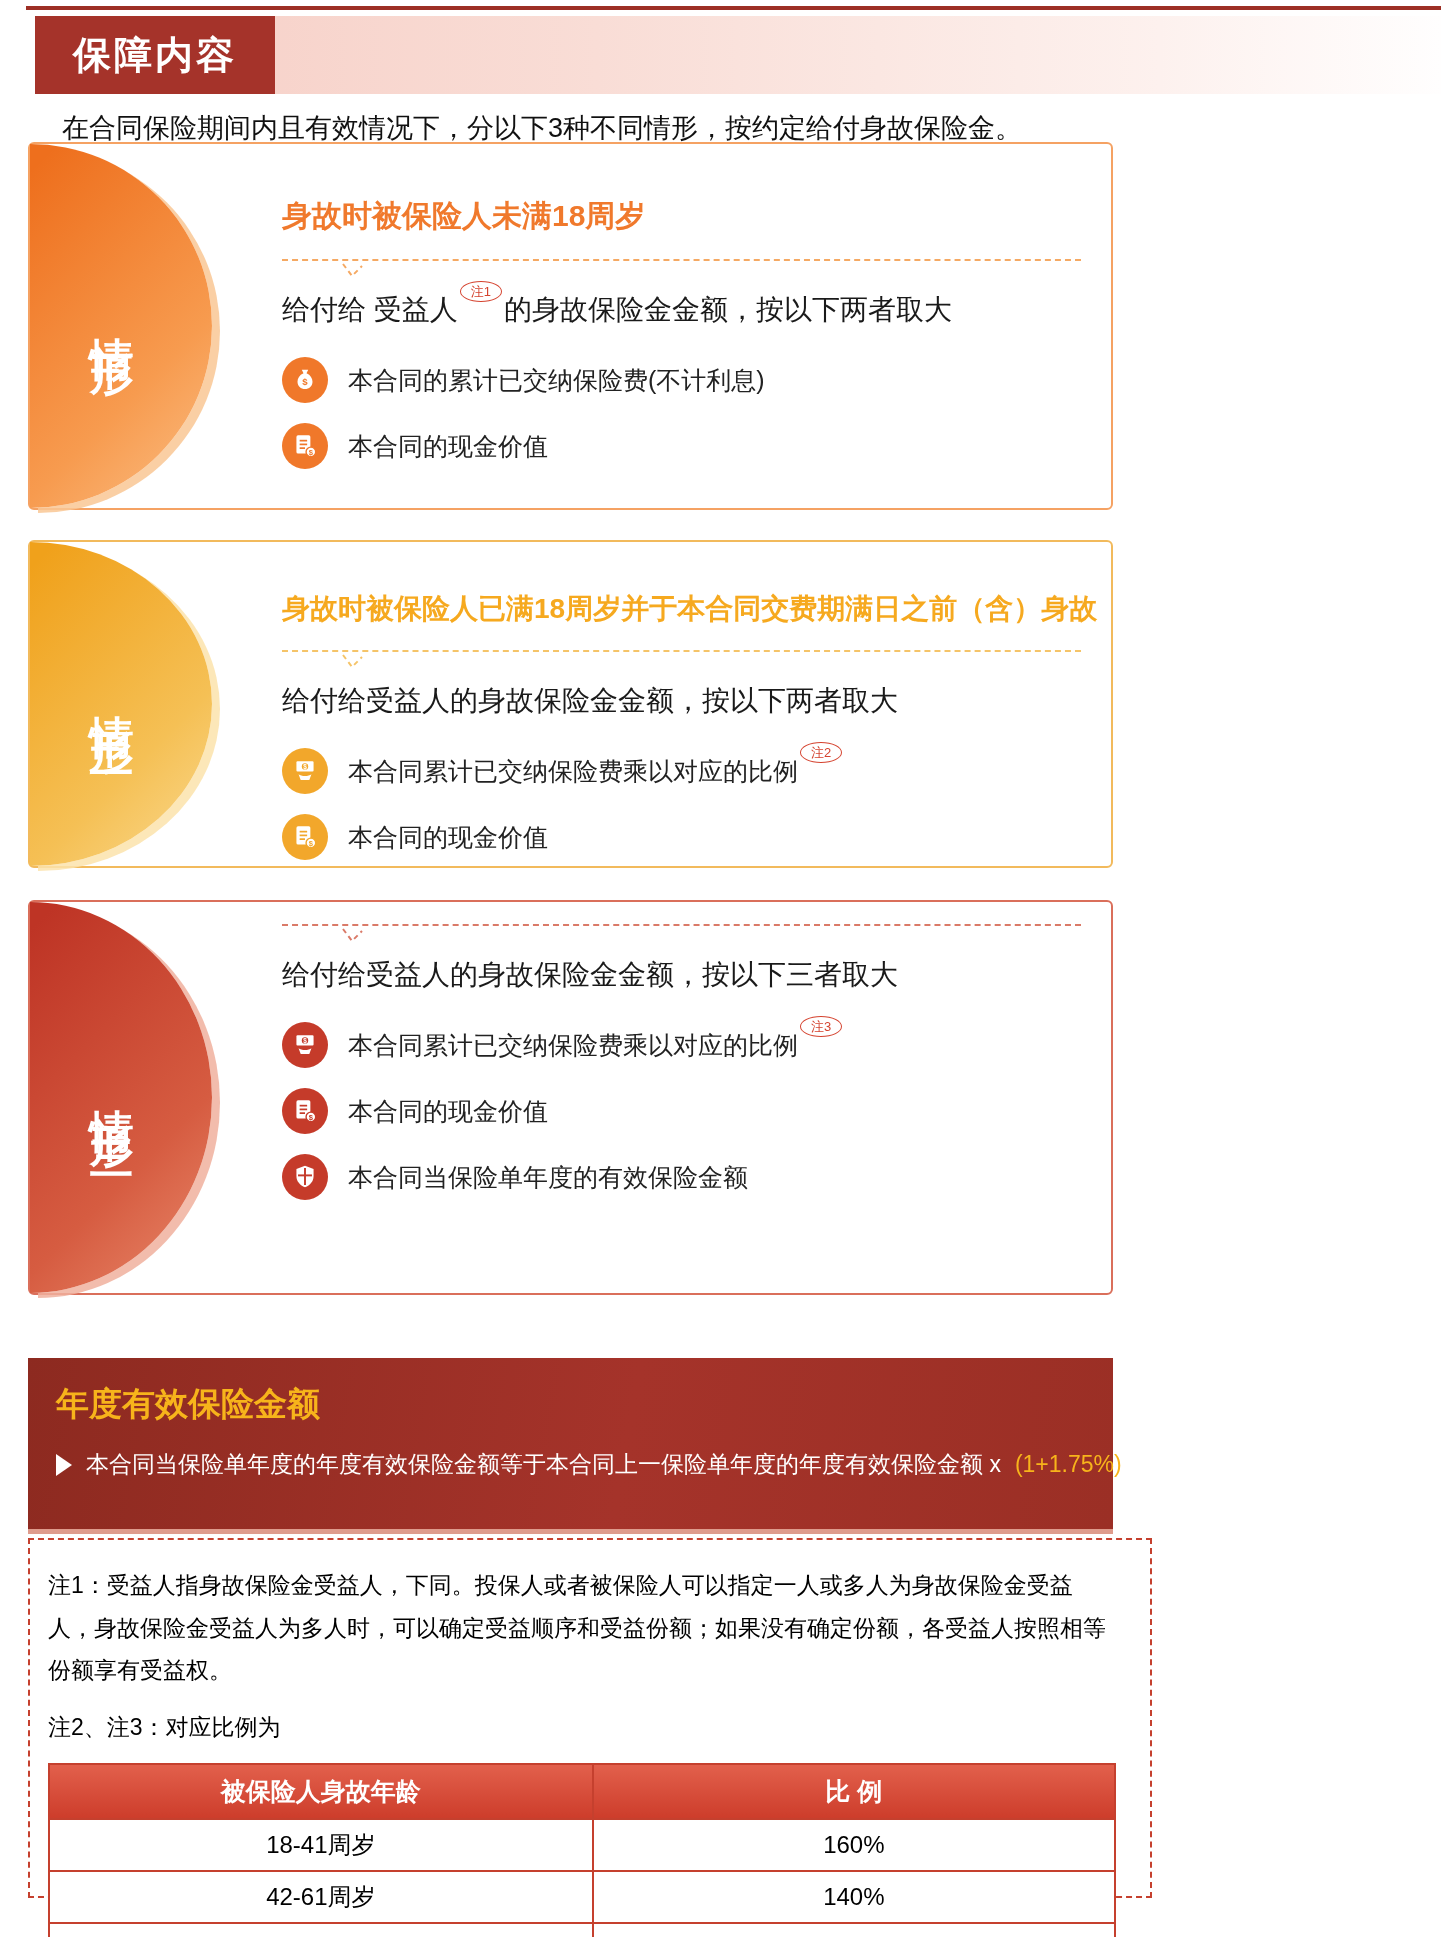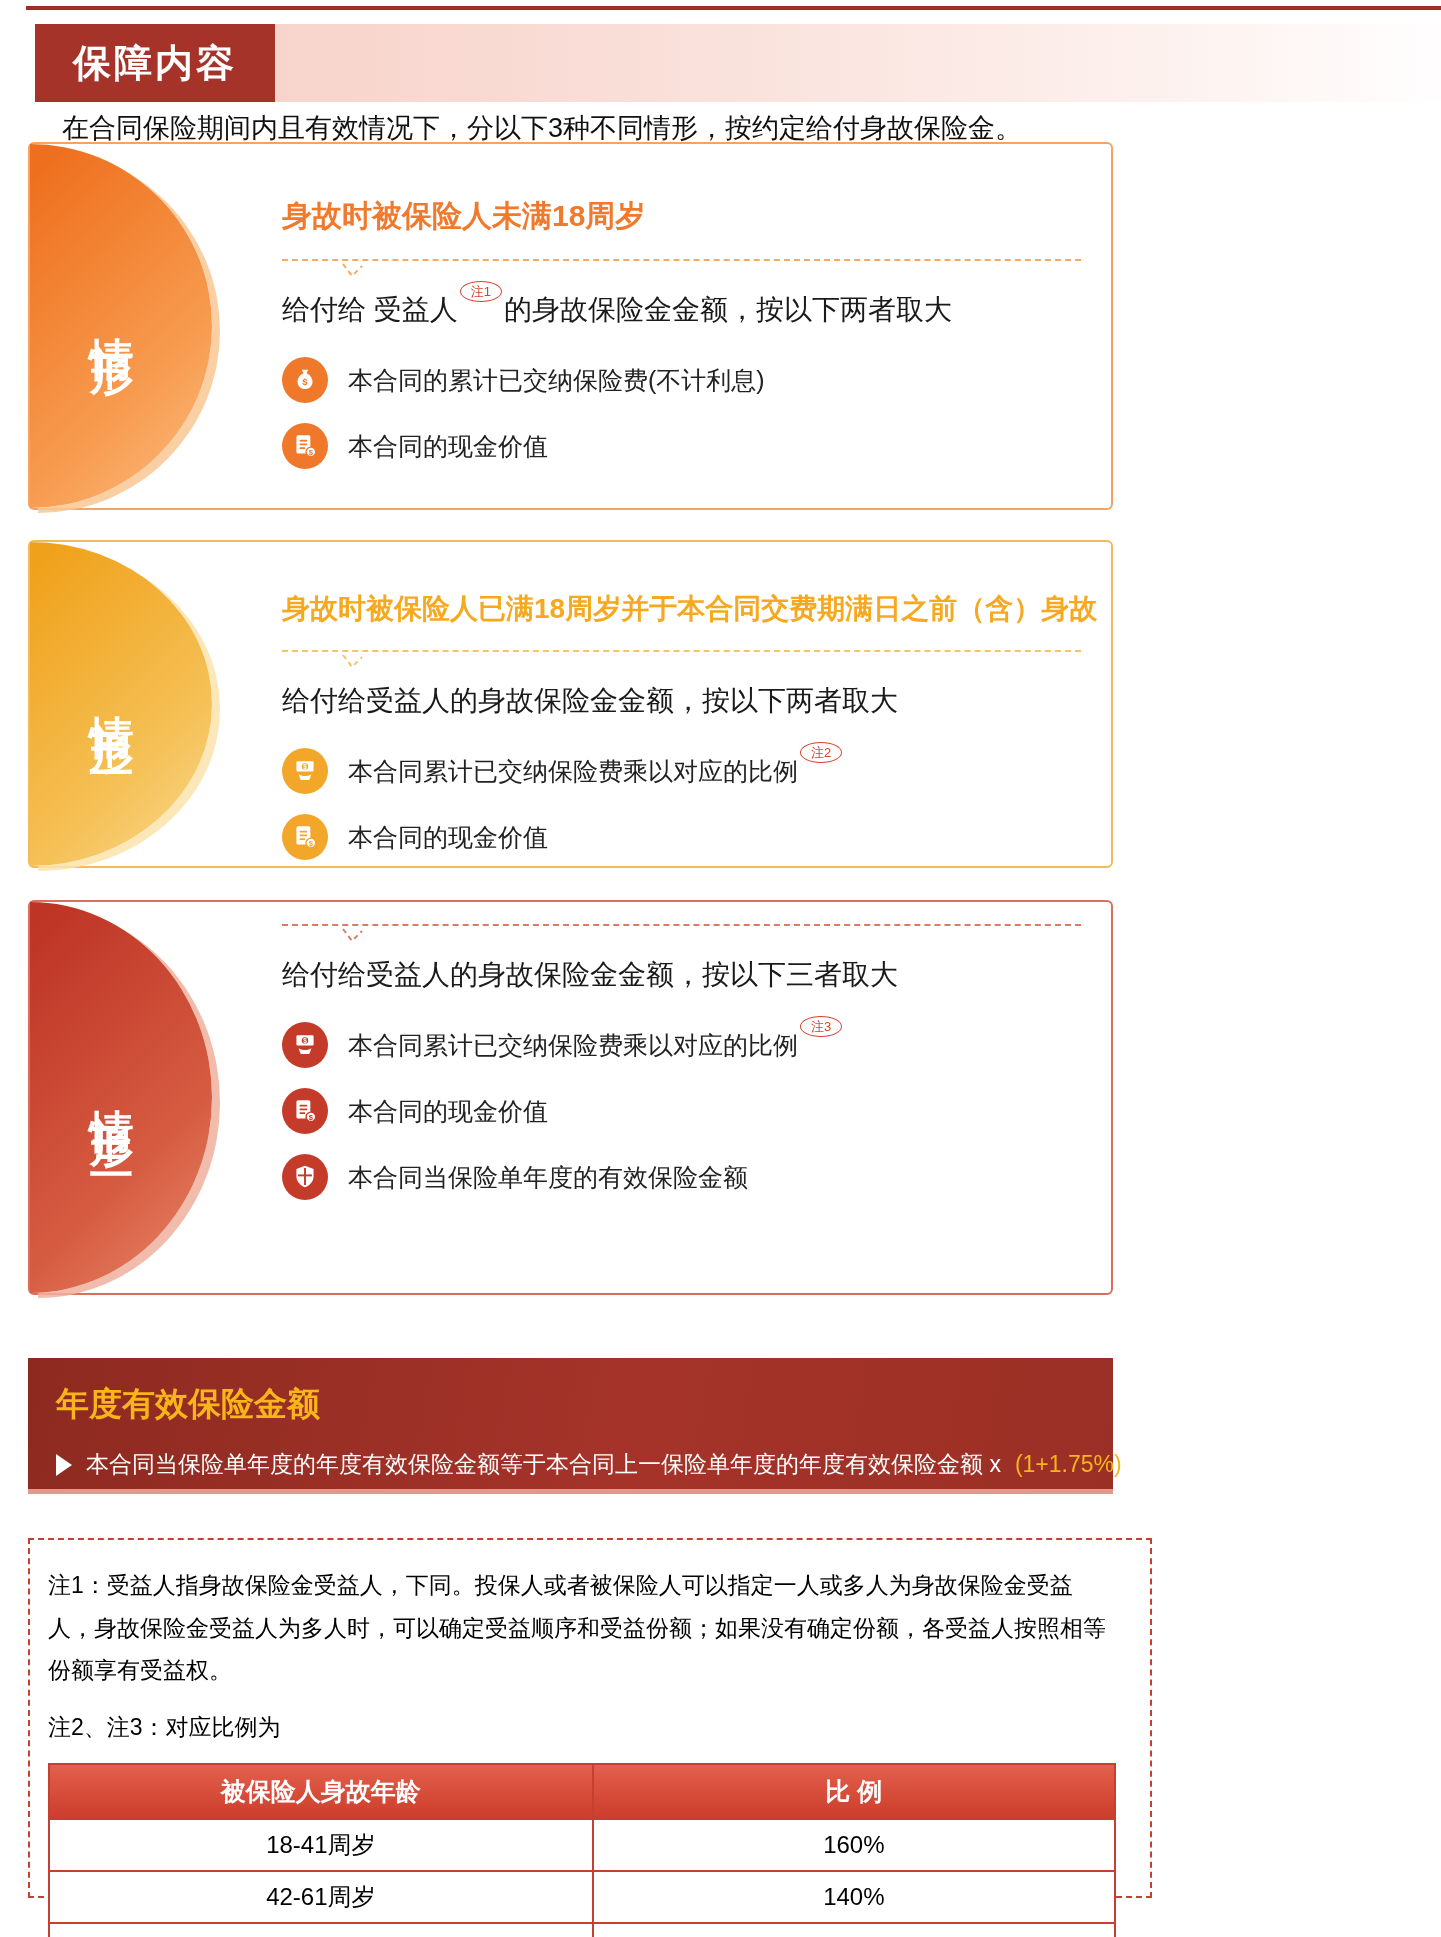--- a/index.html
+++ b/index.html
@@ -6,21 +6,21 @@
   .page {
     position:relative; width:1441px; height:1937px; background:#fff;
     font-family:"Liberation Sans","DejaVu Sans",sans-serif; overflow:hidden;
   }
 
   
   .top-rule { position:absolute; top:6px; left:26px; right:0; height:4px; background:#9D2F25; }
 
   
   .header-strip {
-    position:absolute; top:24px; left:35px; right:0; height:78px;
+    position:absolute; top:16px; left:35px; right:0; height:78px;
     background:linear-gradient(to right,#F6CDC4 0%,#F9DDD6 40%,#FDF1EE 80%,#FFFEFE 100%);
   }
   .header-box {
     position:absolute; left:0; top:0; bottom:0; background:#A5332A; color:#fff;
     display:flex; align-items:center; padding:0 38px; font-size:38px; font-weight:bold; letter-spacing:3px;
   }
   .intro { position:absolute; top:110px; left:62px; font-size:27px; color:#101010; }
 
   
   .case { position:absolute; left:28px; width:1085px; box-sizing:border-box; border-radius:6px; background:#fff; }
@@ -61,21 +61,21 @@
   }
   .bullet-text { font-size:25px; color:#222; }
 
   .note-sup {
     display:inline-block; transform:translateY(-13px); font-size:13px; line-height:1;
     color:#D5432F; border:1px solid #D5432F; border-radius:50%; padding:3px 10px; margin:0 2px;
   }
 
   
   .banner {
-    position:absolute; left:28px; top:1358px; width:1085px; height:136px; box-sizing:border-box;
+    position:absolute; left:28px; top:1358px; width:1085px; height:176px; box-sizing:border-box;
     background:linear-gradient(100deg,#8D2A20 0%,#A5332A 55%,#9B2F25 100%);
     border-bottom:5px solid #DE9B8C; padding:24px 8px 0 28px;
   }
   .banner-title { color:#F7B41B; font-size:33px; font-weight:bold; }
   .banner-line { margin-top:22px; display:flex; align-items:center; gap:14px; color:#fff; font-size:23px; white-space:nowrap; }
   .banner-arrow { width:0; height:0; border-left:16px solid #fff; border-top:11px solid transparent; border-bottom:11px solid transparent; flex:0 0 auto; }
   .banner-highlight { color:#F7B41B; }
 
   
   .notes {

